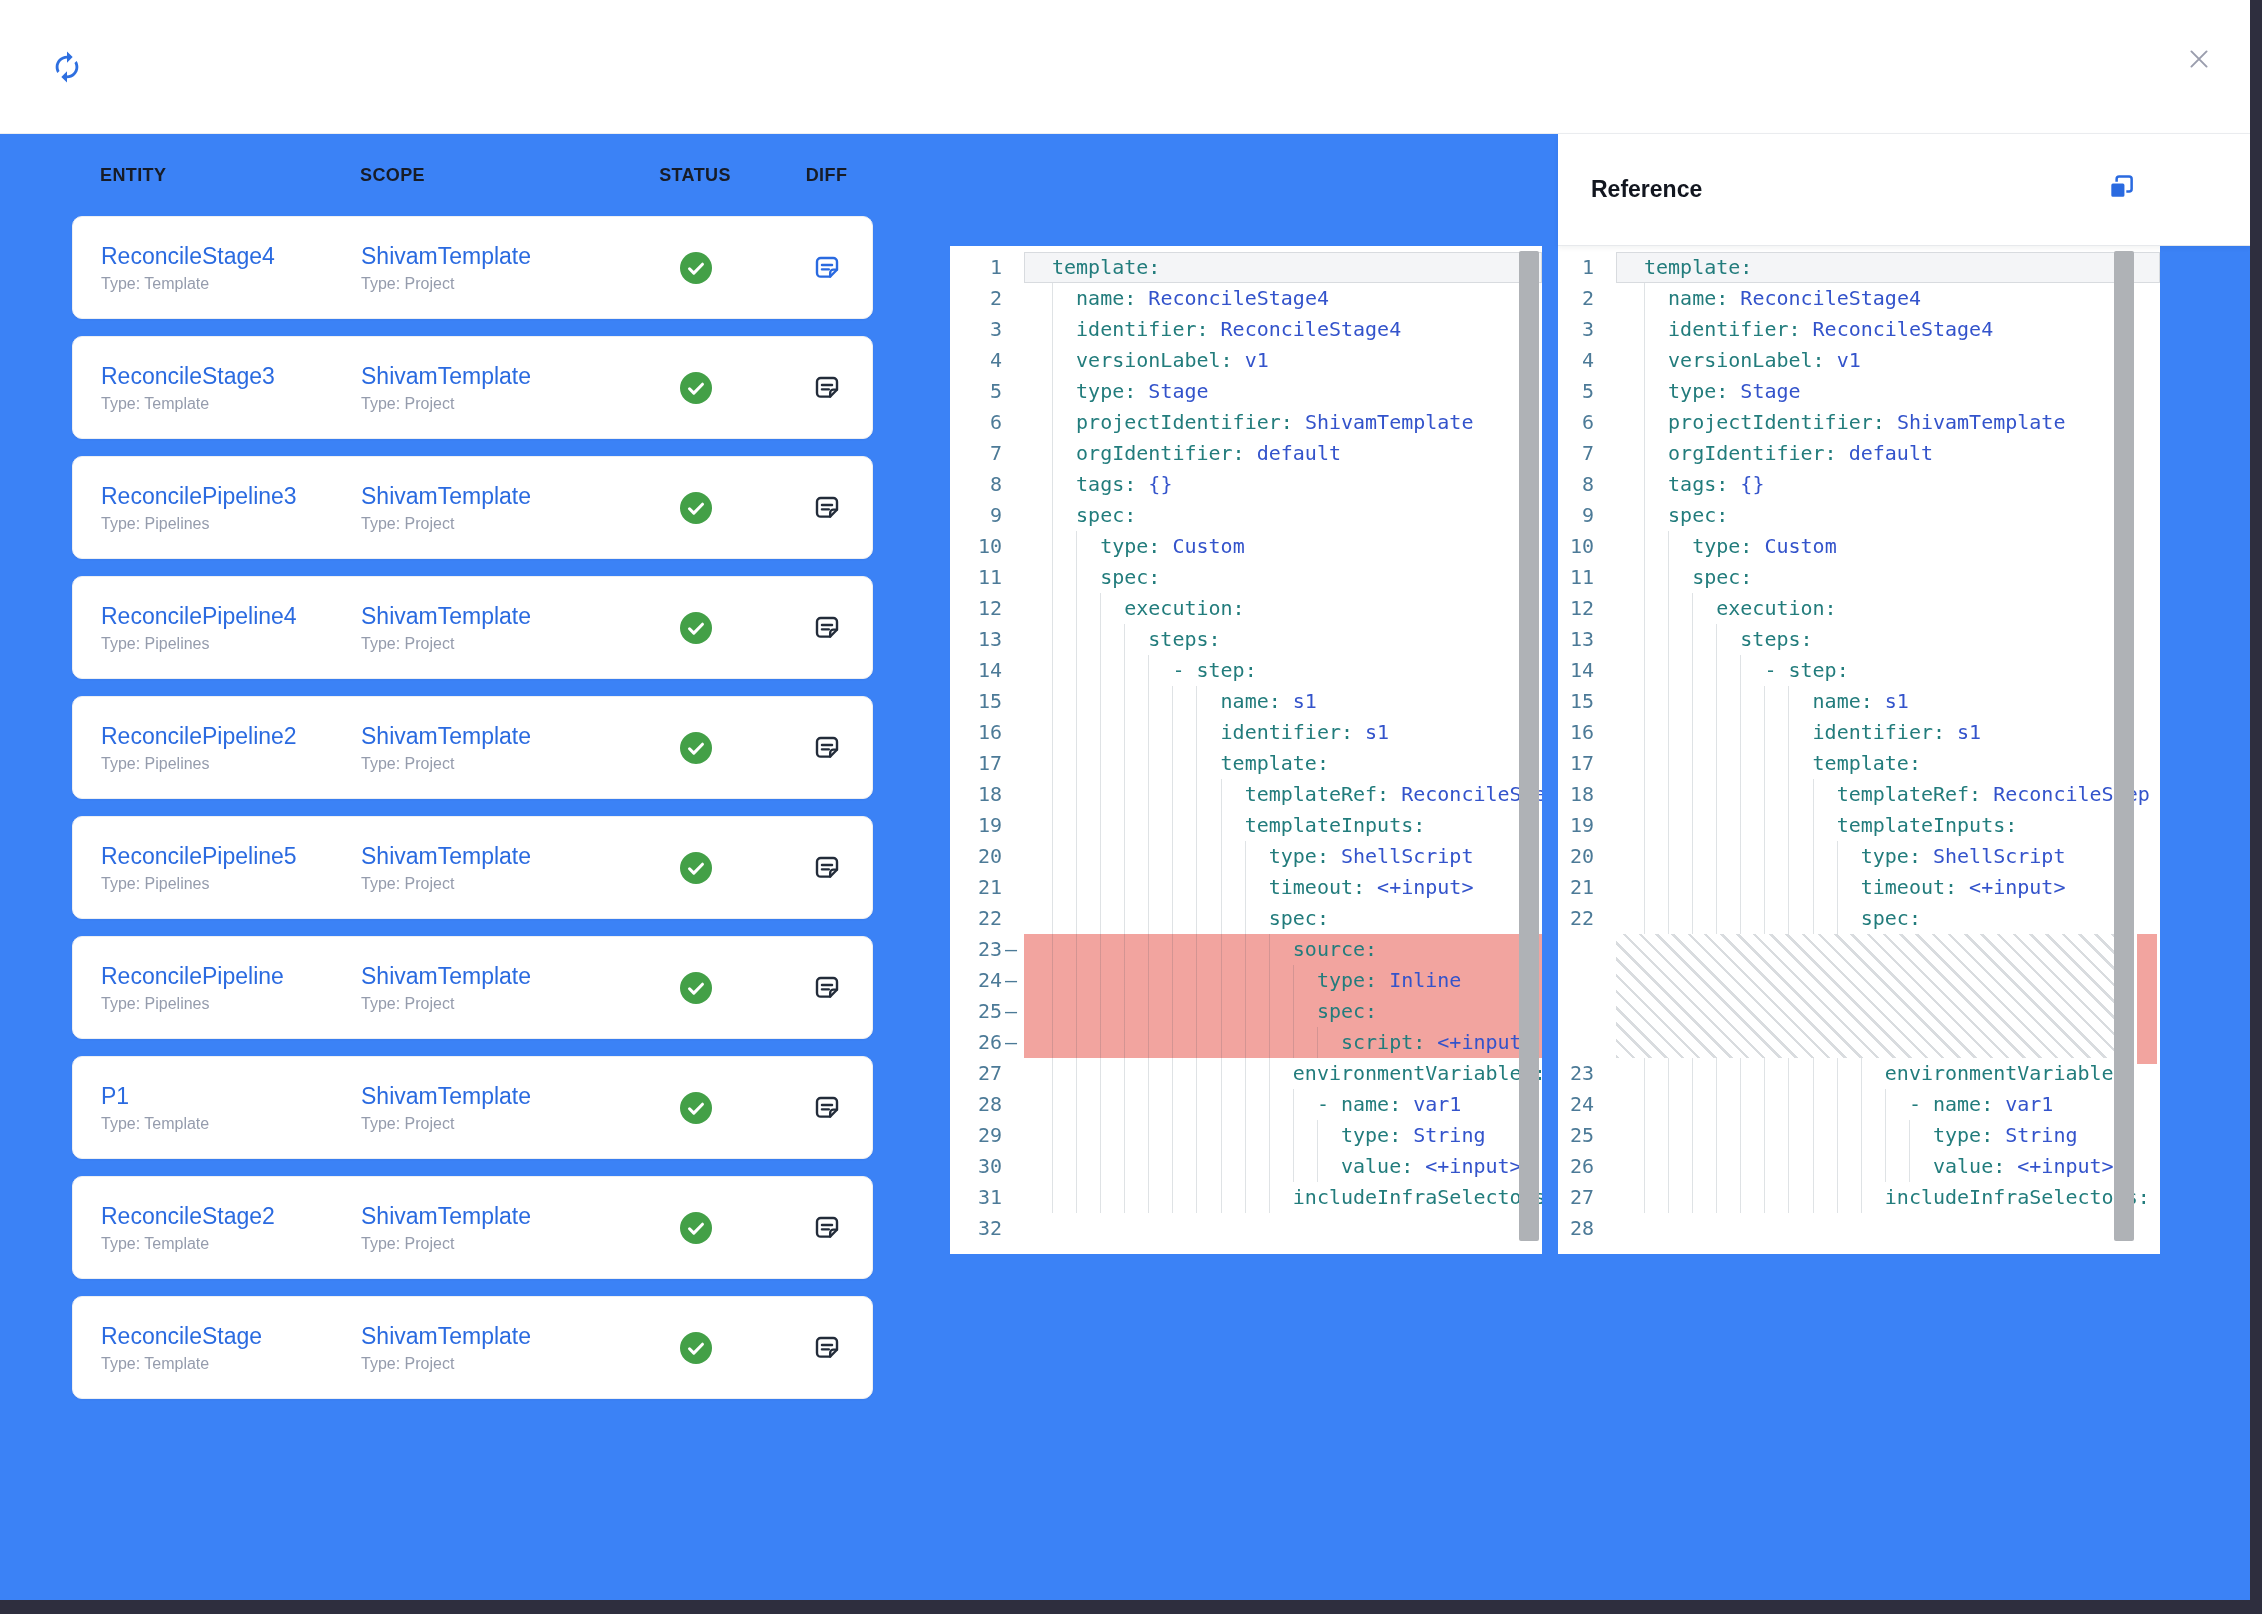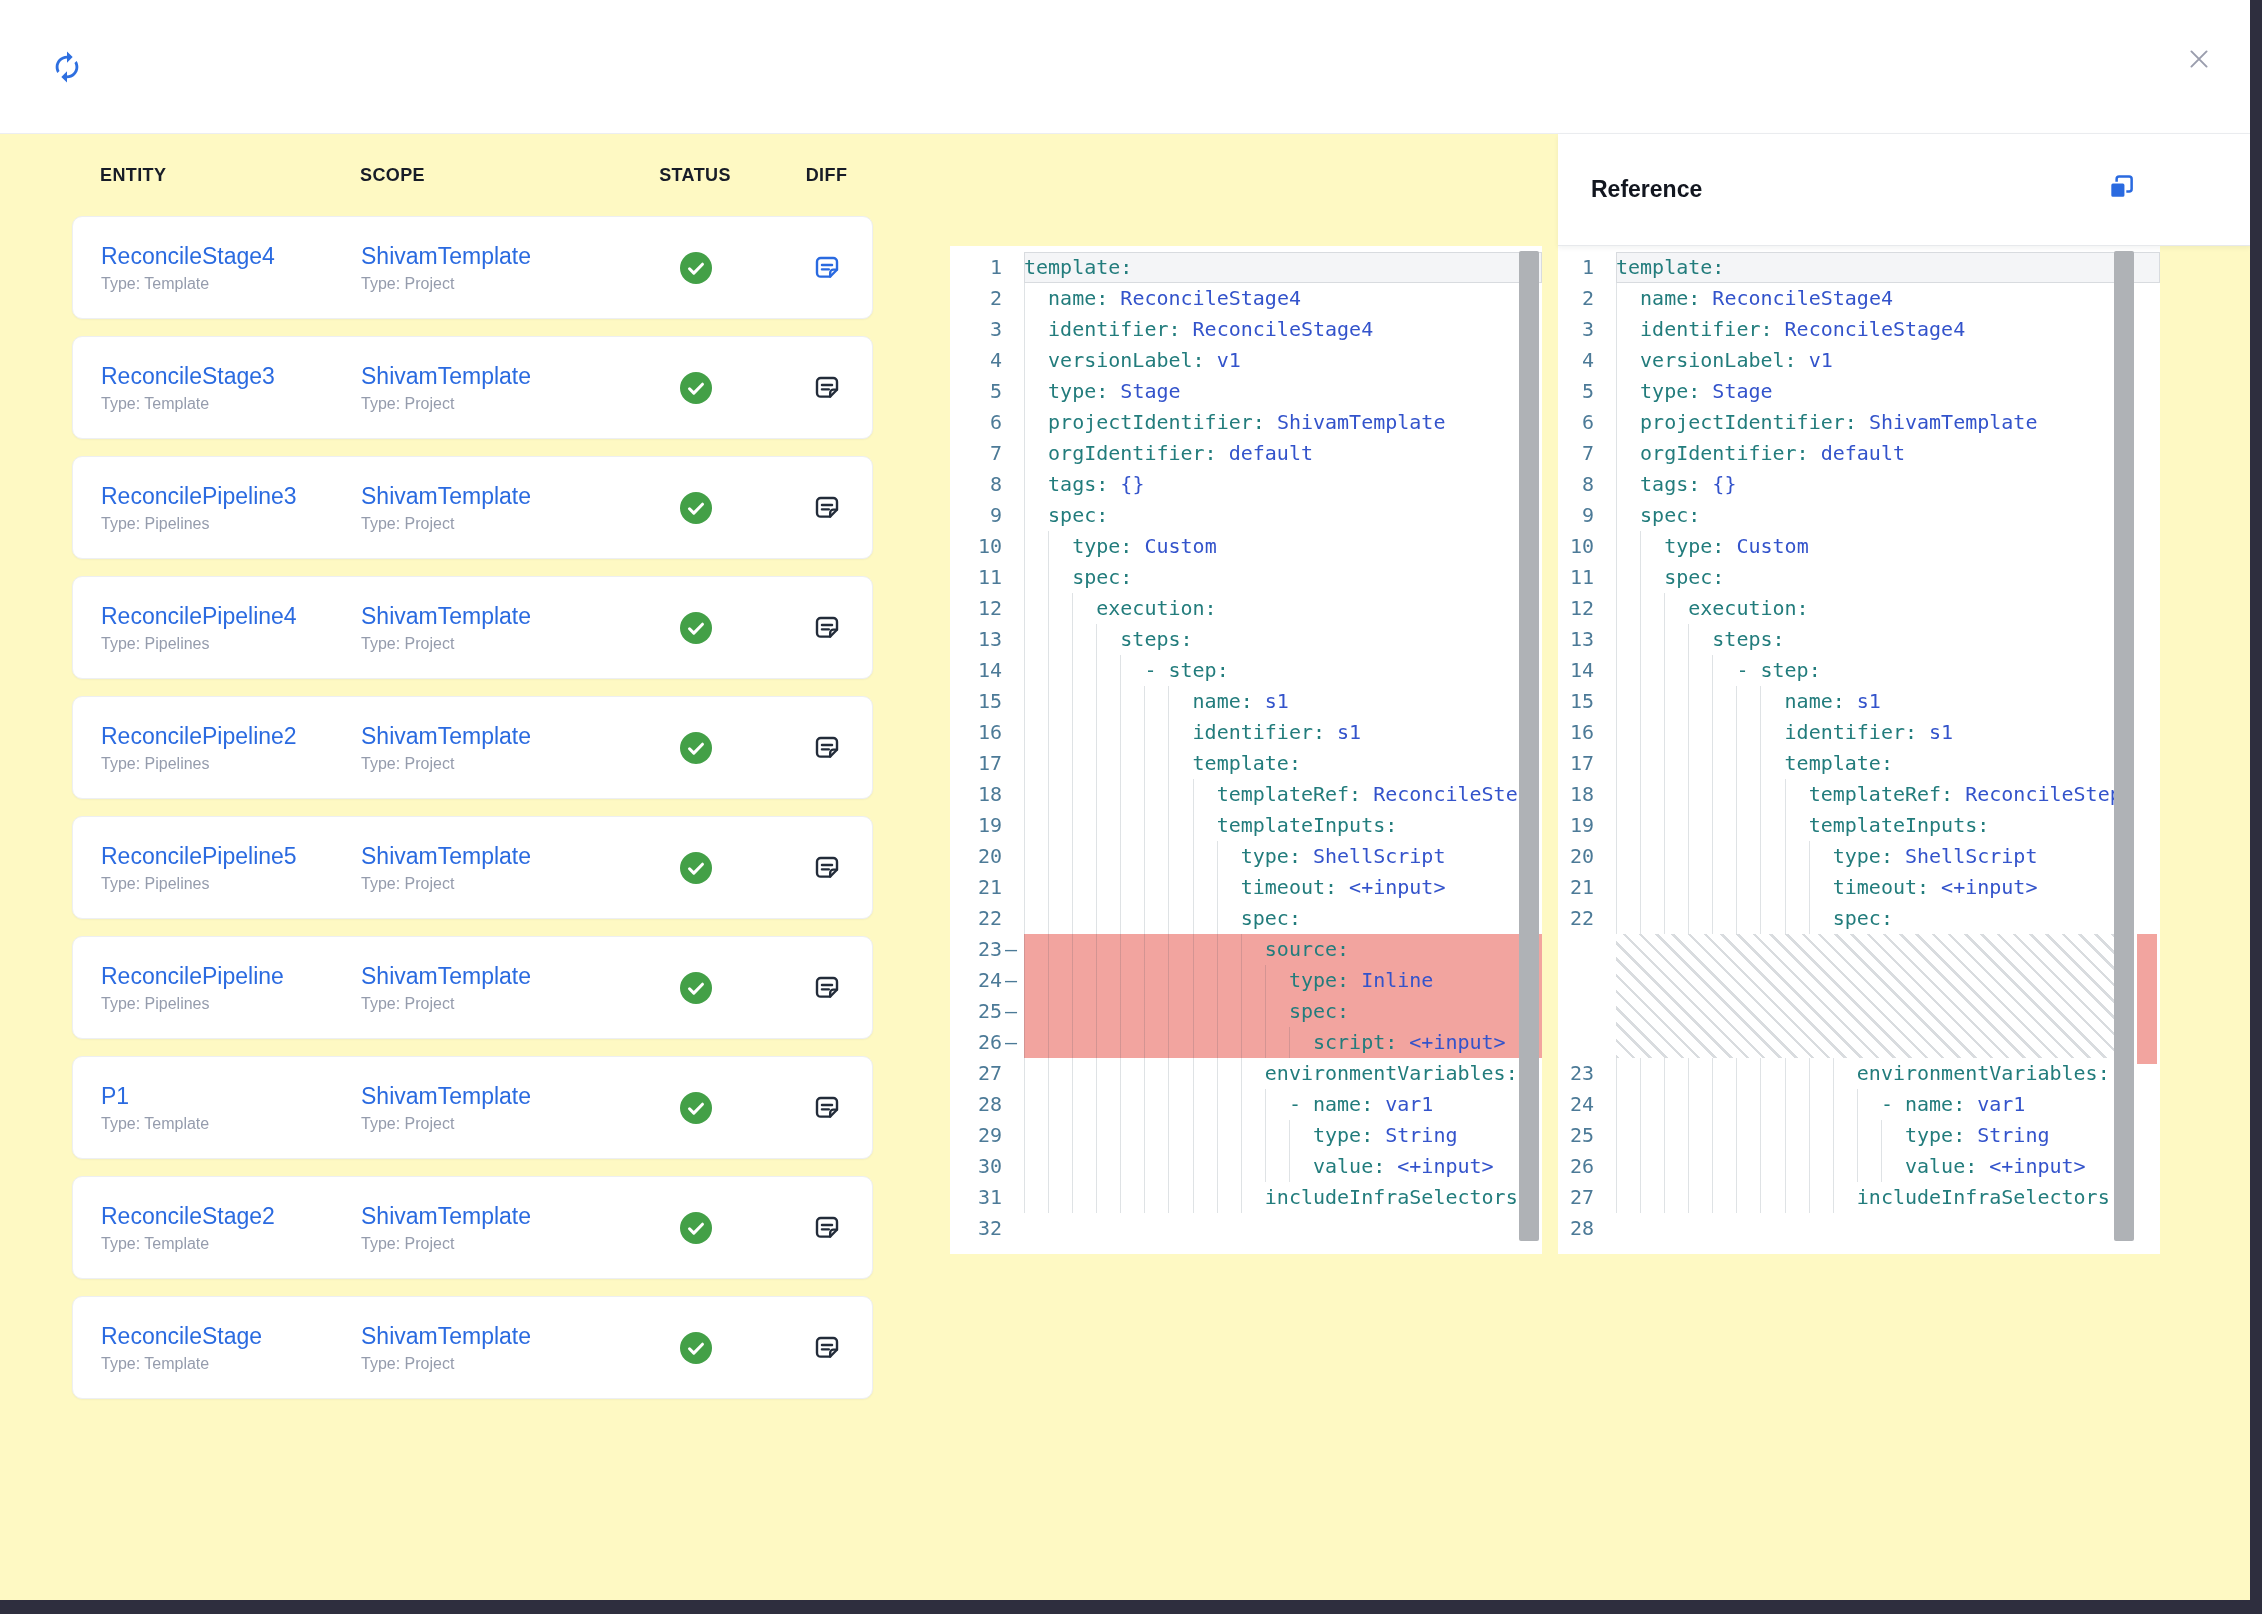--- a/index.html
+++ b/index.html
@@ -7,21 +7,21 @@
        font-family:"Liberation Sans",sans-serif;-webkit-font-smoothing:antialiased;}
   .modal{position:absolute;left:0;top:0;width:2250px;height:1600px;background:#fff;overflow:hidden;}
 
   
   .hdr{position:absolute;top:0;left:0;width:2250px;height:133px;background:#fff;
        display:flex;align-items:center;padding-left:50px;box-sizing:border-box;}
   .hdr .ttl{font-size:31px;font-weight:700;color:#0D1117;margin-left:14px;letter-spacing:.2px;}
   .closebtn{position:absolute;left:2182px;top:42px;background:none;border:0;padding:4px;cursor:pointer;line-height:0;}
 
   
-  .content{position:absolute;top:133px;left:0;width:2250px;height:1467px;background:#fef9c3;border-top:1px solid #ECEEF1;box-sizing:border-box;}
+  .content{position:absolute;top:133px;left:0;width:2250px;height:1467px;background:#3b82f6;border-top:1px solid #ECEEF1;box-sizing:border-box;}
 
   
   .tablewrap{position:absolute;left:72px;top:0;width:801px;}
   .gridrow{display:grid;grid-template-columns:260px 250px 170px 1fr;align-items:center;
            padding-left:28px;box-sizing:border-box;}
   .headrow{height:82px;}
   .headrow span{font-size:18px;font-weight:700;color:#171C27;letter-spacing:.4px;}
   .headrow .c{justify-self:center;}
   .card{background:#fff;border:1px solid #EDEFF2;border-radius:10px;height:103px;margin-bottom:17px;
         box-shadow:0 1px 2px rgba(16,24,40,.04);cursor:pointer;}
@@ -43,21 +43,21 @@
   .pbody{position:absolute;top:112px;height:1008px;background:#fff;overflow:hidden;}
   #orig-body{left:950px;width:592px;}
   #ref-body{left:1558px;width:602px;}
 
   .code{position:absolute;inset:0;padding-top:6px;font-family:"DejaVu Sans Mono",monospace;
         font-size:20px;color:#1A2430;}
   .line{display:flex;height:31px;line-height:31px;}
   .gutter{flex:none;text-align:right;color:#4C7A97;}
   .p-orig .gutter{width:52px;} .p-ref .gutter{width:36px;}
   .gmark{flex:none;width:22px;color:#4C7A97;text-align:left;padding-left:3px;box-sizing:border-box;}
-  .lcontent{flex:1;position:relative;height:31px;}
+  .lcontent{flex:1;position:relative;height:31px;padding-left:28px;}
   .ltext{height:31px;overflow:hidden;white-space:pre;}
   .p-orig .ltext{margin-right:22px;} .p-ref .ltext{margin-right:46px;}
   .line.del .lcontent{background:#F2A49F;}
   .line.cur .lcontent{background:#F4F5F7;box-shadow:inset 0 0 0 1px #D8DBDF;}
   .ws{display:inline-block;height:31px;vertical-align:top;
       background:repeating-linear-gradient(to right,rgba(28,54,72,.14) 0 1px,transparent 1px 2ch);}
   .k{color:#227C7C;} .v{color:#3353CB;}
   .hatch{height:124px;margin-left:58px;margin-right:26px;
          background:repeating-linear-gradient(45deg,#D9DCDF 0 2.5px,transparent 2.5px 11.5px);}
   .vthumb{position:absolute;width:20px;background:#AFB2B6;border-radius:2px;cursor:grab;z-index:3;}

